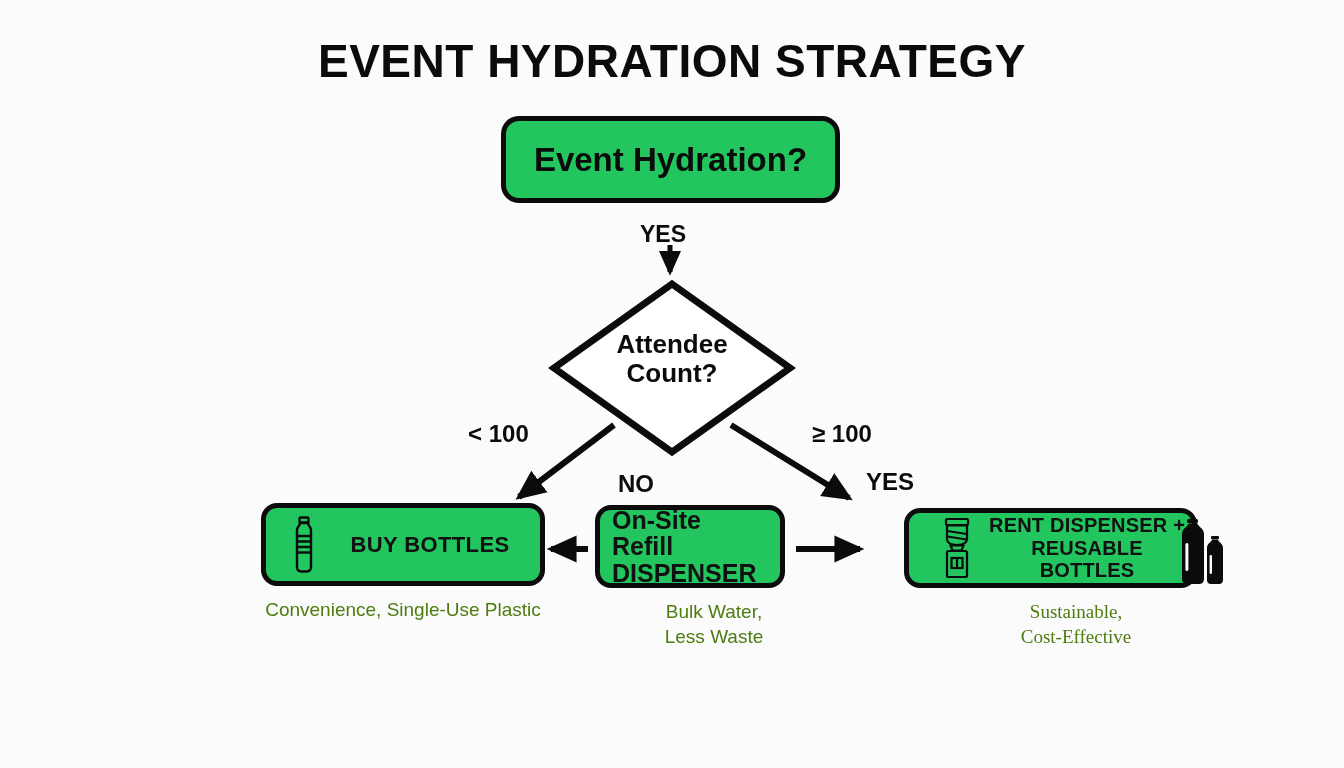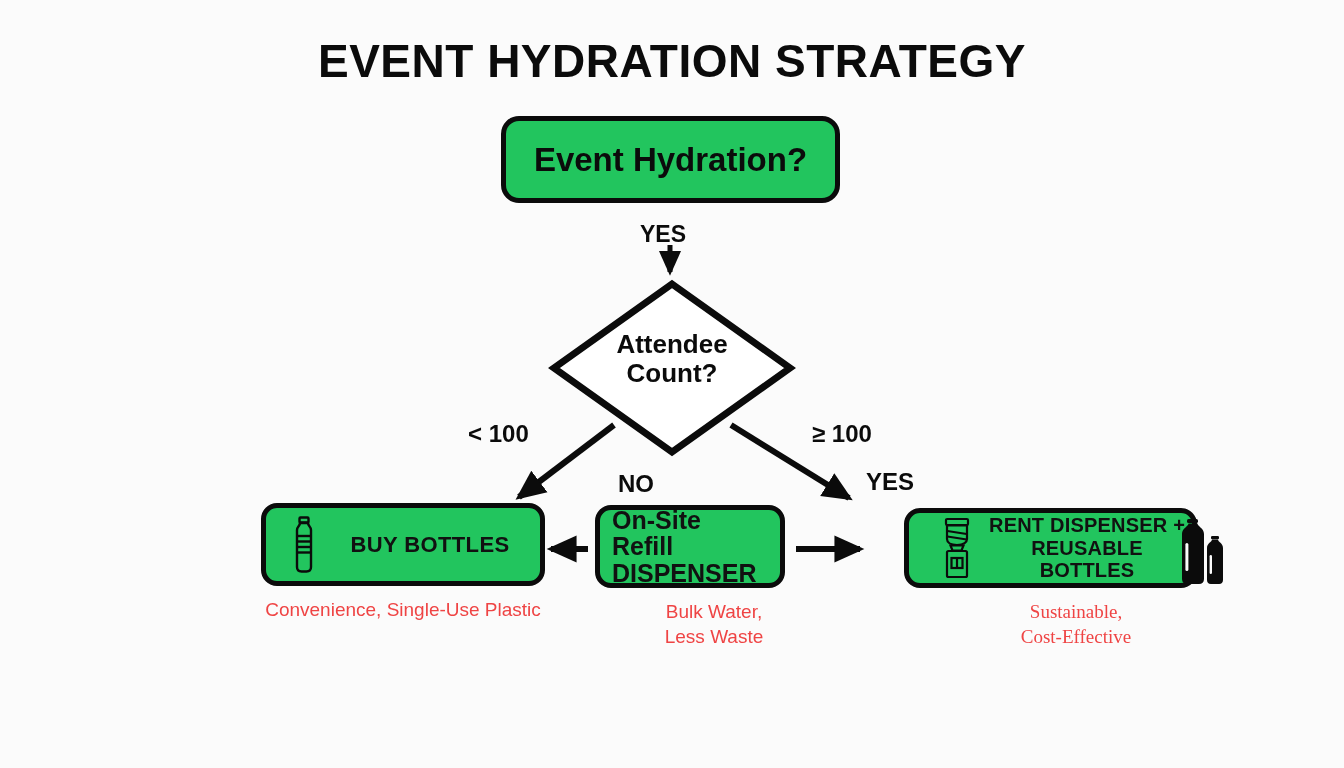--- a/index.html
+++ b/index.html
@@ -126,21 +126,21 @@
     font-weight: 700;
     line-height: 1.12;
     letter-spacing: 0.2px;
     padding-left: 4px;
   }
 
   
   .caption {
     font-size: 19px;
     font-weight: 400;
-    color: #ef4444;
+    color: #4d7c0f;
     line-height: 1.3;
     text-align: center;
   }
   #caption-left   { left: 253px; top: 598px; width: 300px; }
   #caption-center { left: 604px; top: 600px; width: 220px; }
   #caption-right  { left: 960px; top: 600px; width: 232px; font-family: Liberation Serif, serif; }
 
   
   .icon-slot { display: flex; align-items: center; justify-content: center; }
   #bottles-pair { left: 1174px; top: 516px; width: 56px; height: 72px; }

